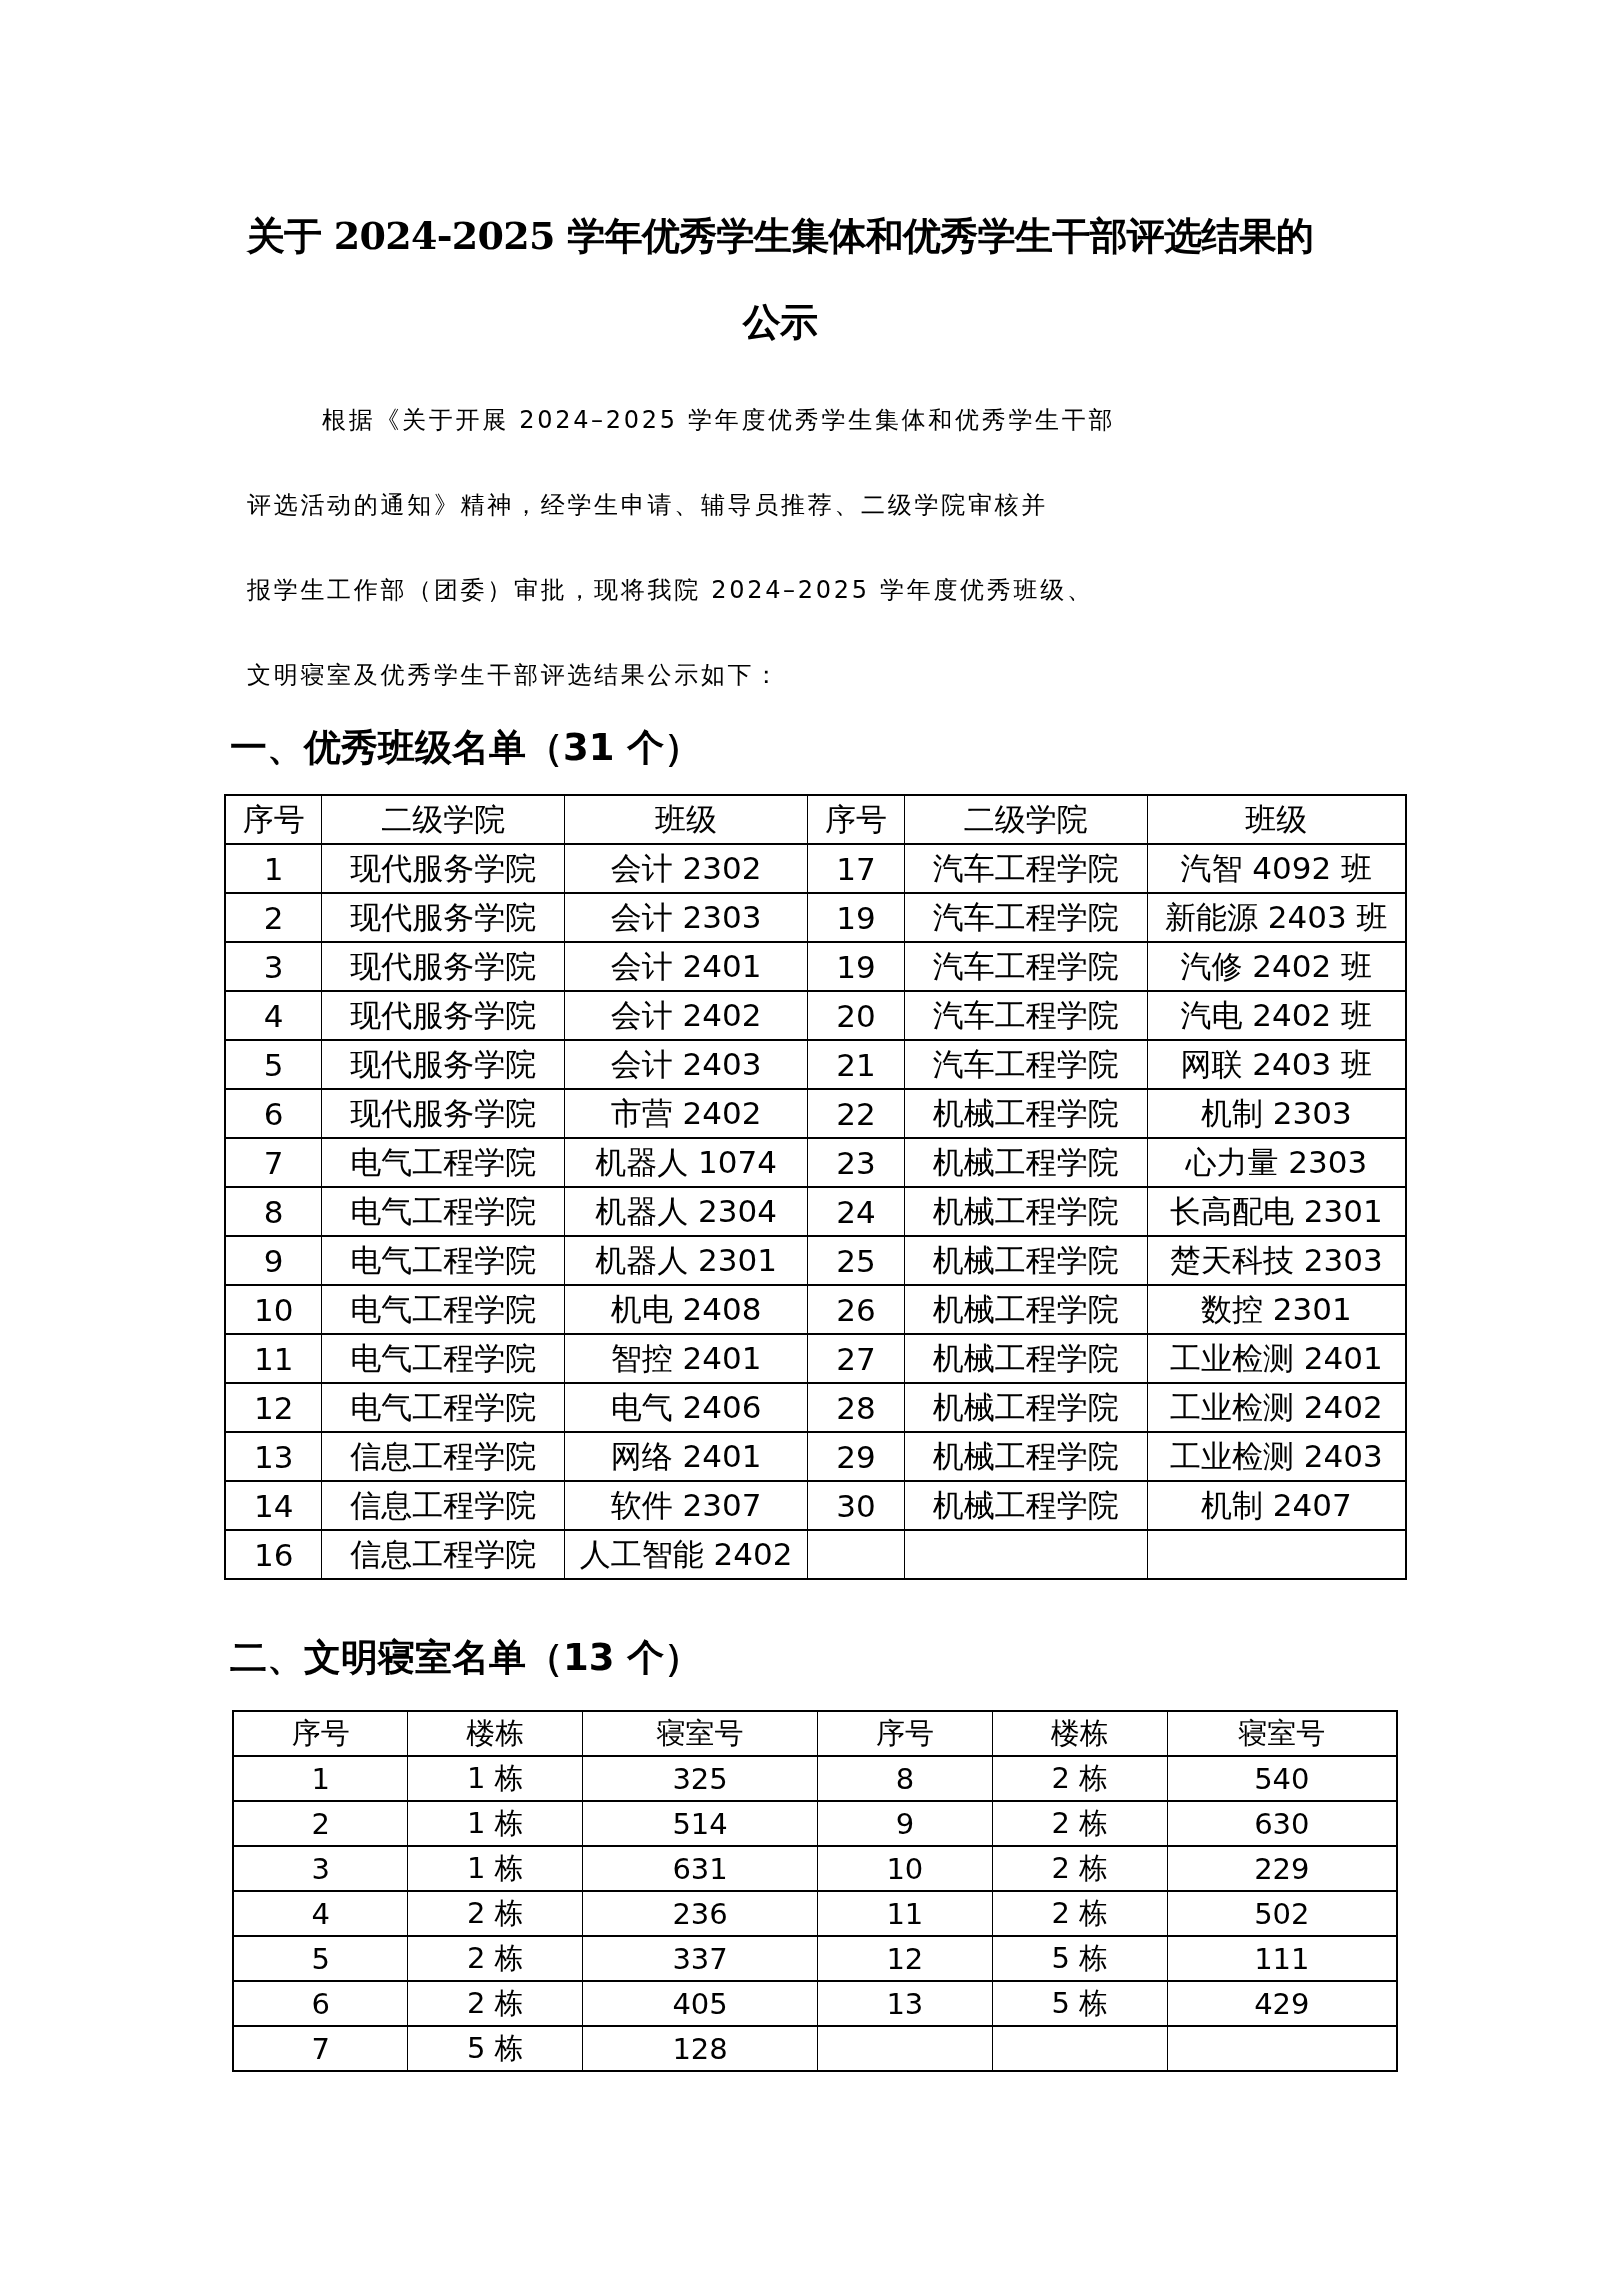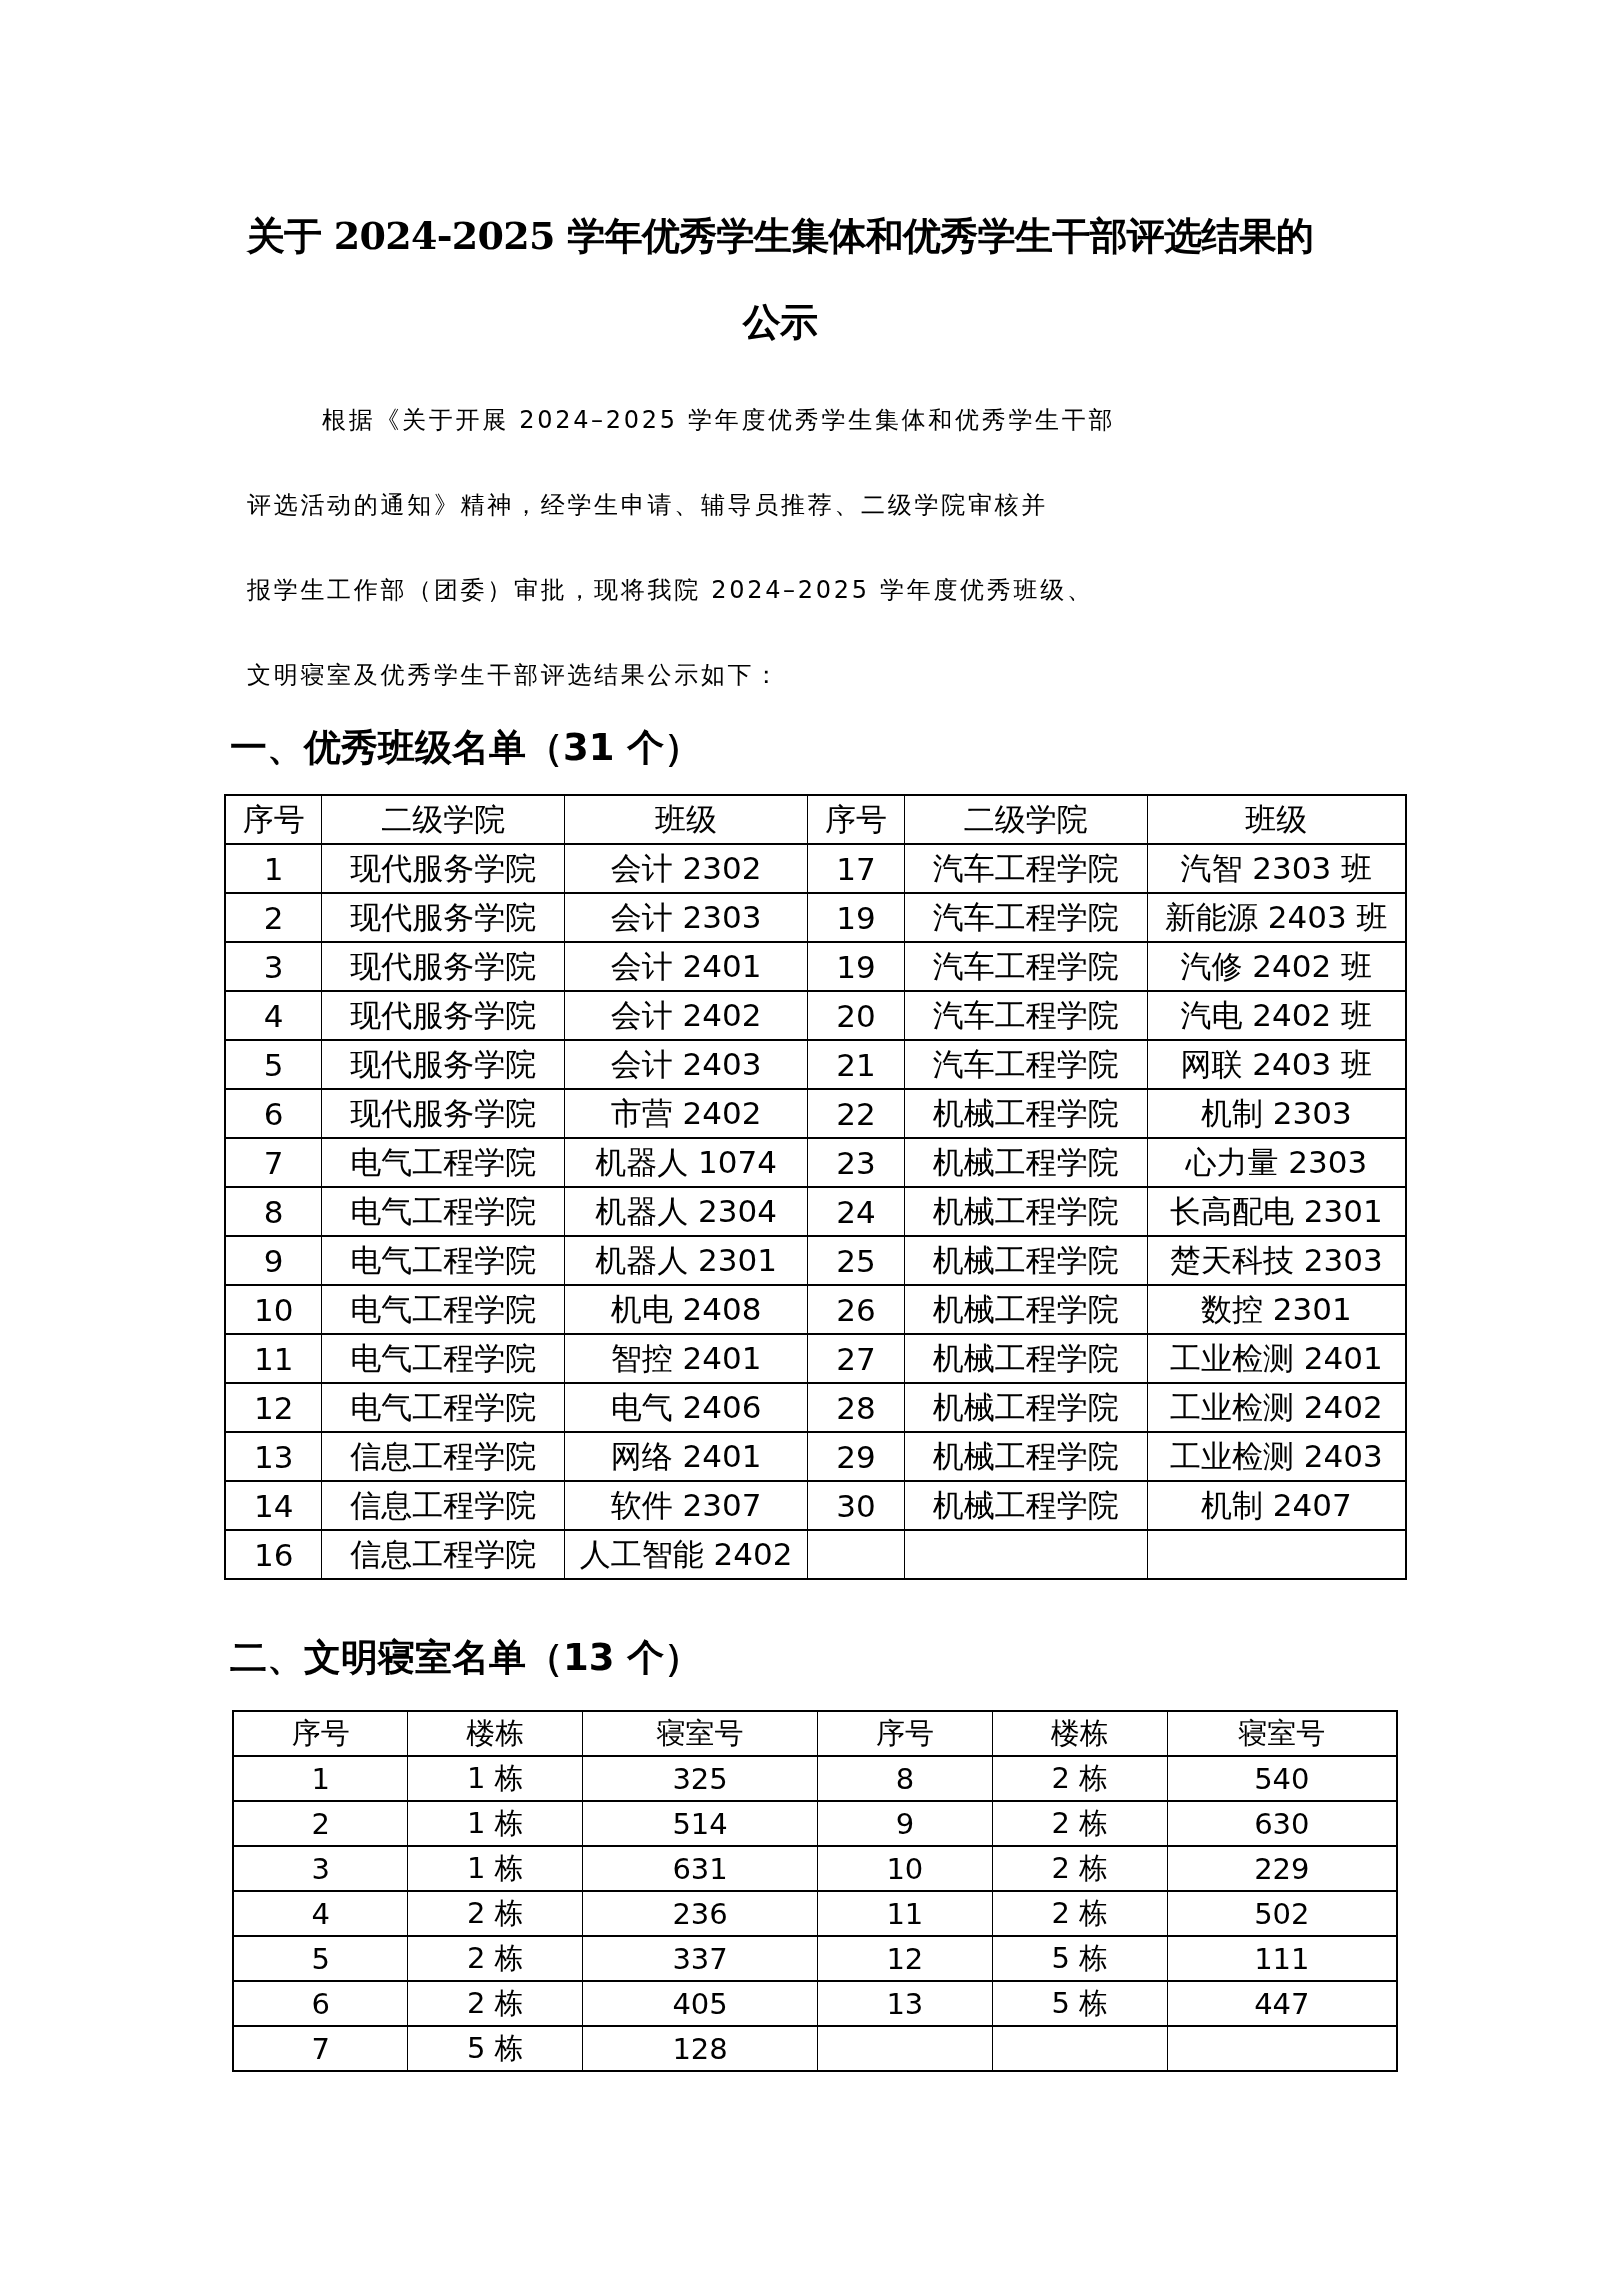--- a/index.html
+++ b/index.html
@@ -87,21 +87,21 @@
       <th>班级</th>
     </tr>
   </thead>
   <tbody id="classes-body">
       <tr>
         <td>1</td>
         <td>现代服务学院</td>
         <td>会计 2302</td>
         <td>17</td>
         <td>汽车工程学院</td>
-        <td>汽智 2303 班</td>
+        <td>汽智 4092 班</td>
       </tr>
       <tr>
         <td>2</td>
         <td>现代服务学院</td>
         <td>会计 2303</td>
         <td>19</td>
         <td>汽车工程学院</td>
         <td>新能源 2403 班</td>
       </tr>
       <tr>
@@ -272,21 +272,21 @@
         <td>12</td>
         <td>5 栋</td>
         <td>111</td>
       </tr>
       <tr>
         <td>6</td>
         <td>2 栋</td>
         <td>405</td>
         <td>13</td>
         <td>5 栋</td>
-        <td>447</td>
+        <td>429</td>
       </tr>
       <tr>
         <td>7</td>
         <td>5 栋</td>
         <td>128</td>
         <td></td>
         <td></td>
         <td></td>
       </tr>
     </tbody>

